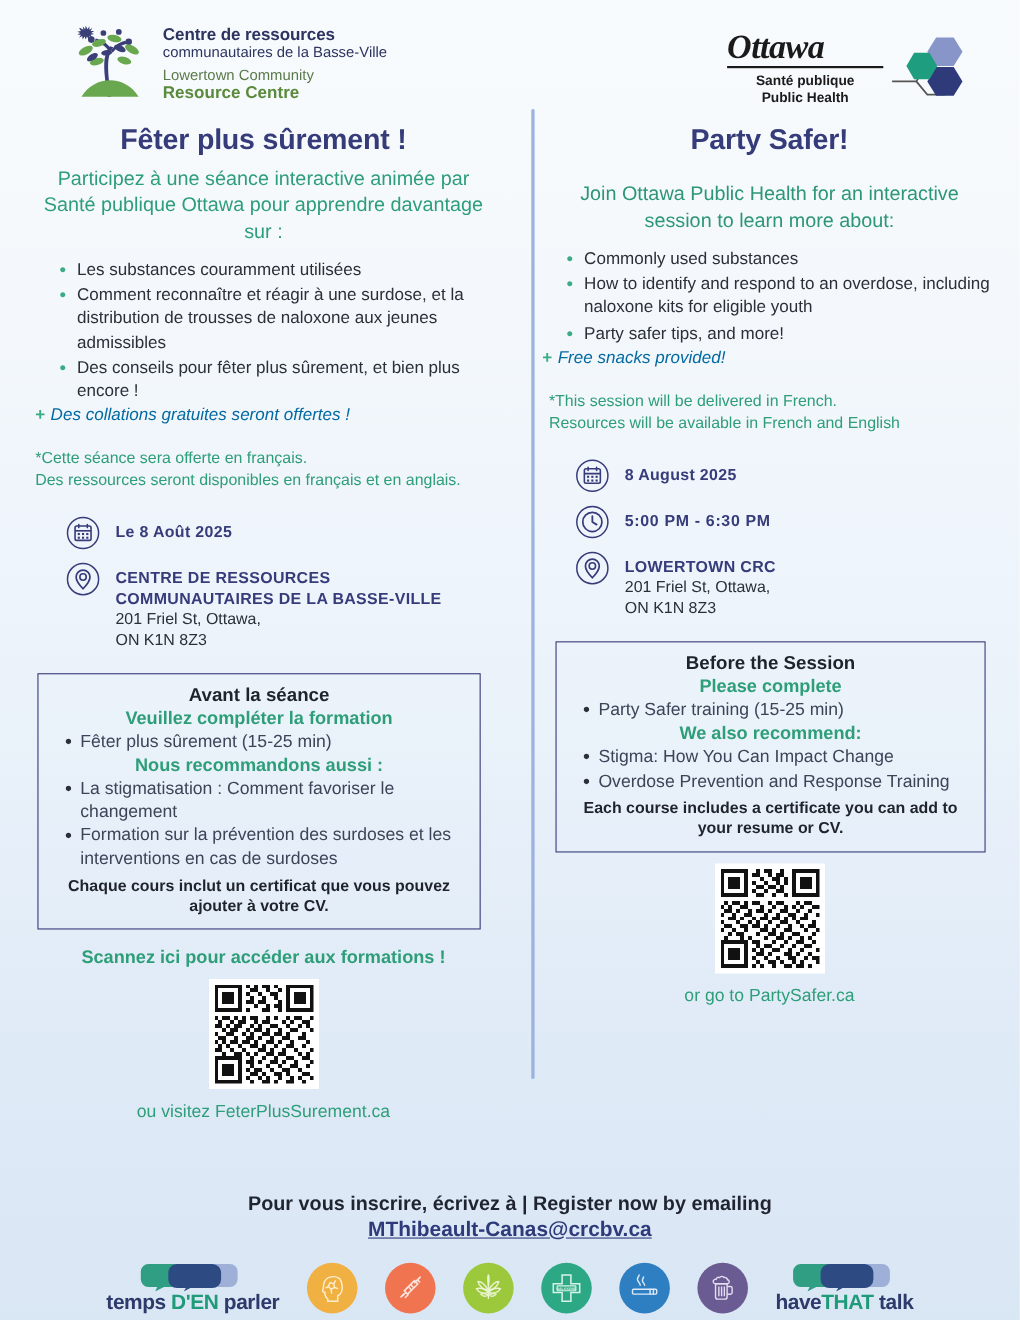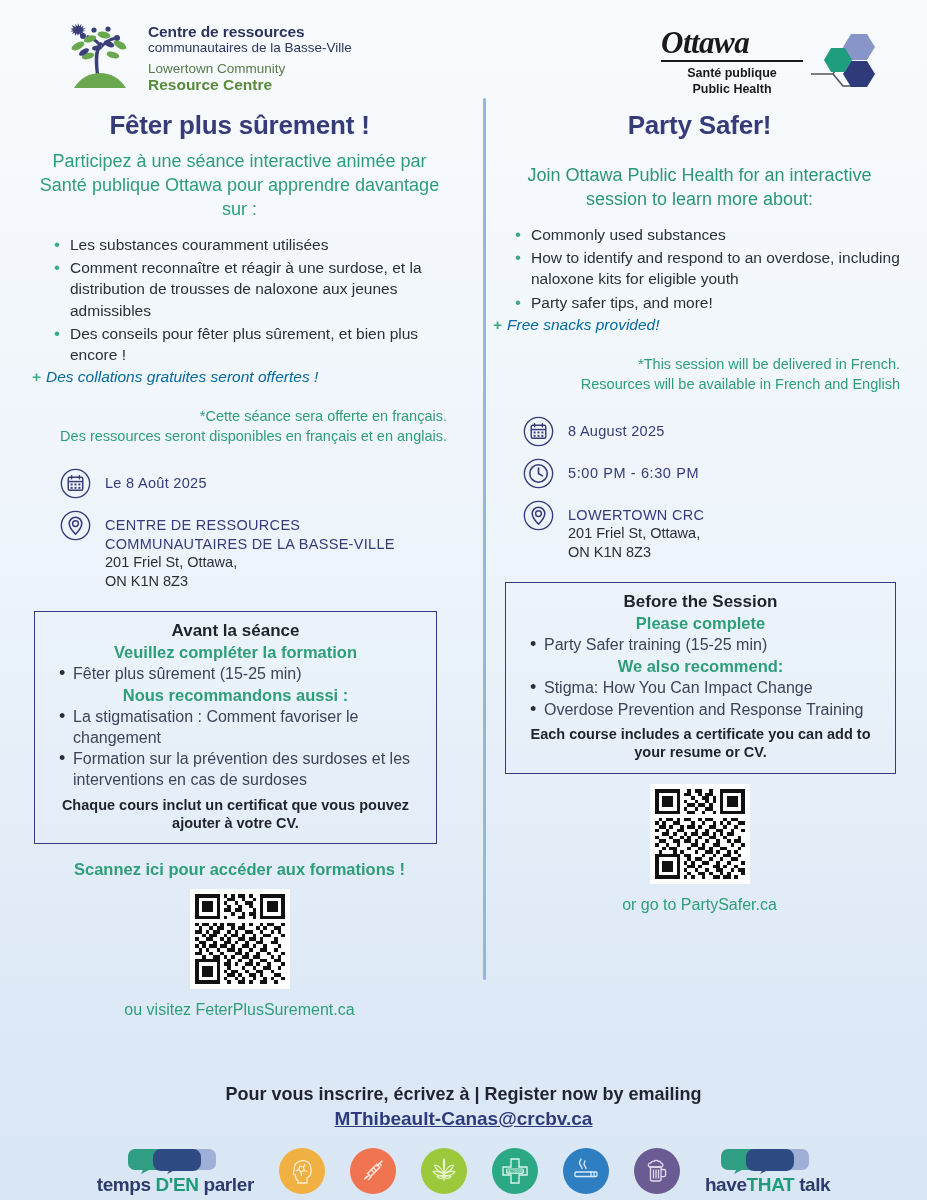--- a/index.html
+++ b/index.html
@@ -55,32 +55,32 @@
   .col-fr ul.points { margin-left: 16px; }
   .col-en ul.points { margin-left: 10px; }
 
   .plusline { font-size: 15.5px; font-style: italic; color: #0369a1; margin-top: 3px;
               position: relative; padding-left: 14px; }
   .plusline::before { content: "+"; position: absolute; left: 0; top: 0; color: #3aab83;
                       font-style: normal; font-weight: bold; }
   .col-fr .plusline { margin-left: 0px; }
   .col-en .plusline { margin-left: -6px; }
 
-  .note { font-size: 14.5px; color: #2e9e79; text-align: right; line-height: 1.38;
+  .note { font-size: 14.5px; color: #2e9e79; text-align: left; line-height: 1.38;
           margin-top: 20px; font-weight: 500; }
 
   
   .details { margin-top: 24px; }
   .col-fr .details { padding-left: 28px; }
   .col-en .details { padding-left: 24px; }
   .drow { display: flex; align-items: flex-start; gap: 14px; margin-bottom: 13px; }
   .drow:last-child { margin-bottom: 0; }
   .dicon { flex: 0 0 31px; width: 31px; height: 31px; margin-top: -2px; }
   .dtext { padding-top: 4px; }
-  .dstrong { font-size: 14.5px; font-weight: normal; color: #363b7a; letter-spacing: .3px;
+  .dstrong { font-size: 14.5px; font-weight: bold; color: #363b7a; letter-spacing: .3px;
              line-height: 1.28; }
   .dsub { font-size: 14.5px; color: #2b2f38; line-height: 1.3; }
   .time-row .dstrong { letter-spacing: .6px; }
 
   
   .box { border: 1.5px solid #363b7a; margin-top: 20px; padding: 9px 12px 11px 12px; }
   .col-fr .box { margin-left: 2px; margin-right: 10px; }
   .col-en .box { margin-left: 6px; margin-right: 4px; }
   .box-title { font-size: 17px; font-weight: bold; color: #1f232b; text-align: center;
                margin-bottom: 2px; }

